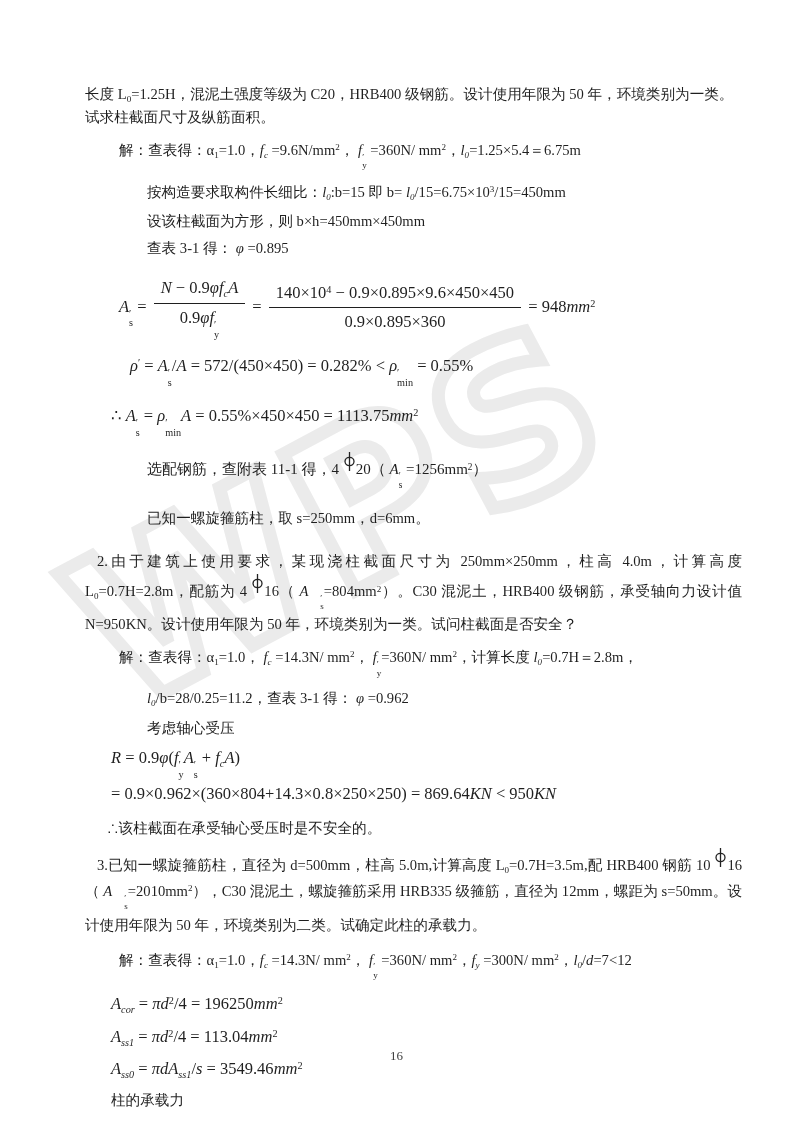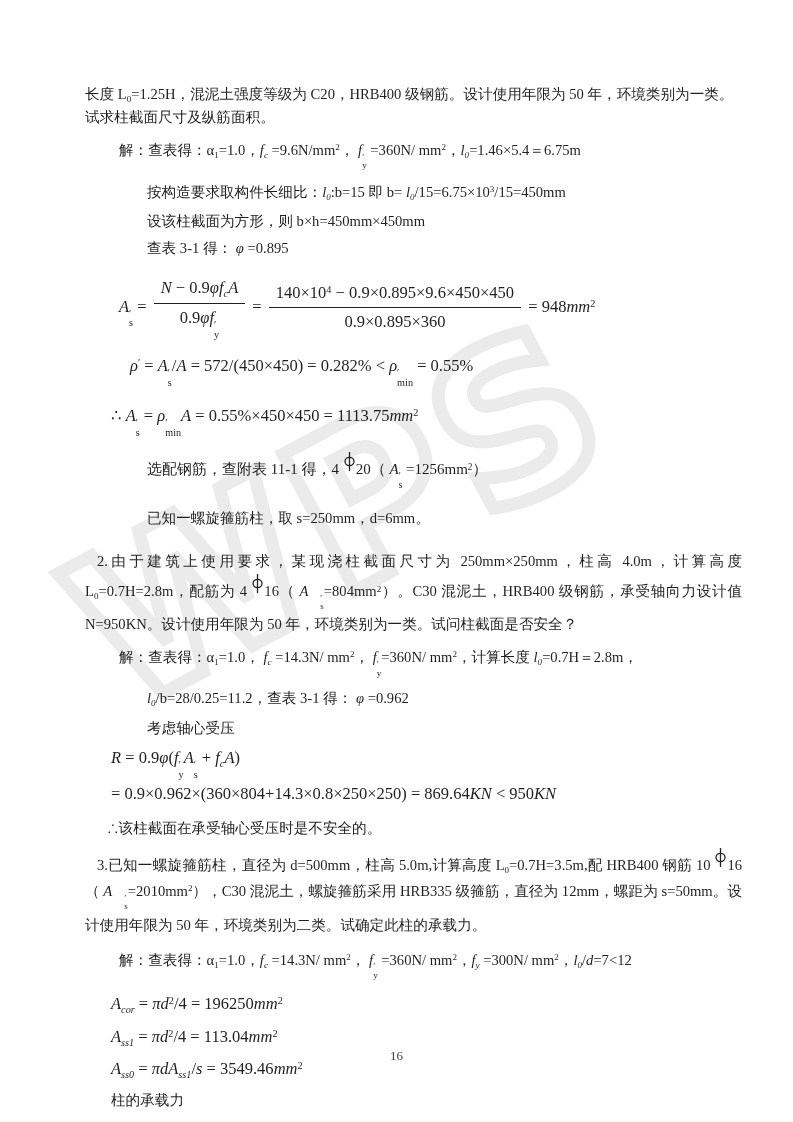--- a/index.html
+++ b/index.html
@@ -45,21 +45,21 @@
 <body>
 
 <div class="page">
   <div class="watermark">WPS</div>
   <div class="content">
       <div class="line just"><span>长度 L</span><span class="sb">0</span><span>=1.25H，混泥土强度等级为 C20，HRB400 级钢筋。设计使用年限为 50 年，环境类别为一类。</span></div>
       <div class="line "><span>试求柱截面尺寸及纵筋面积。</span></div>
       <div class="line ind1 mt12"><span>解：查表得：α</span><span class="sb">1</span><span>=1.0，</span><span class="it">f</span><span class="it sb">c</span><span> =9.6N/mm</span><span class="sp">2</span><span>， </span><span class="it">f</span><span class="ss">
           <span class="ssup">′</span>
           <span class="ssub">y</span>
-        </span><span> =360N/ mm</span><span class="sp">2</span><span>，</span><span class="it">l</span><span class="it sb">0</span><span>=1.46×5.4＝6.75m</span></div>
+        </span><span> =360N/ mm</span><span class="sp">2</span><span>，</span><span class="it">l</span><span class="it sb">0</span><span>=1.25×5.4＝6.75m</span></div>
       <div class="line ind2 mt12"><span>按构造要求取构件长细比：</span><span class="it">l</span><span class="it sb">0</span><span>:b=15 即 b= </span><span class="it">l</span><span class="it sb">0</span><span>/15=6.75×10</span><span class="sp">3</span><span>/15=450mm</span></div>
       <div class="line ind2 mt6"><span>设该柱截面为方形，则 b×h=450mm×450mm</span></div>
       <div class="line ind2 mt6"><span>查表 3-1 得： </span><span class="it">φ</span><span> =0.895</span></div>
       <div class="line fm pl34 mt16"><span class="it">A</span><span class="ss">
           <span class="ssup">′</span>
           <span class="ssub">s</span>
         </span><span> = </span><span class="frac">
           <span class="num"><span class="it">N</span><span> − 0.9</span><span class="it">φ</span><span class="it">f</span><span class="it sb">c</span><span class="it">A</span></span>
           <span class="den"><span>0.9</span><span class="it">φ</span><span class="it">f</span><span class="ss">
               <span class="ssup">′</span>

